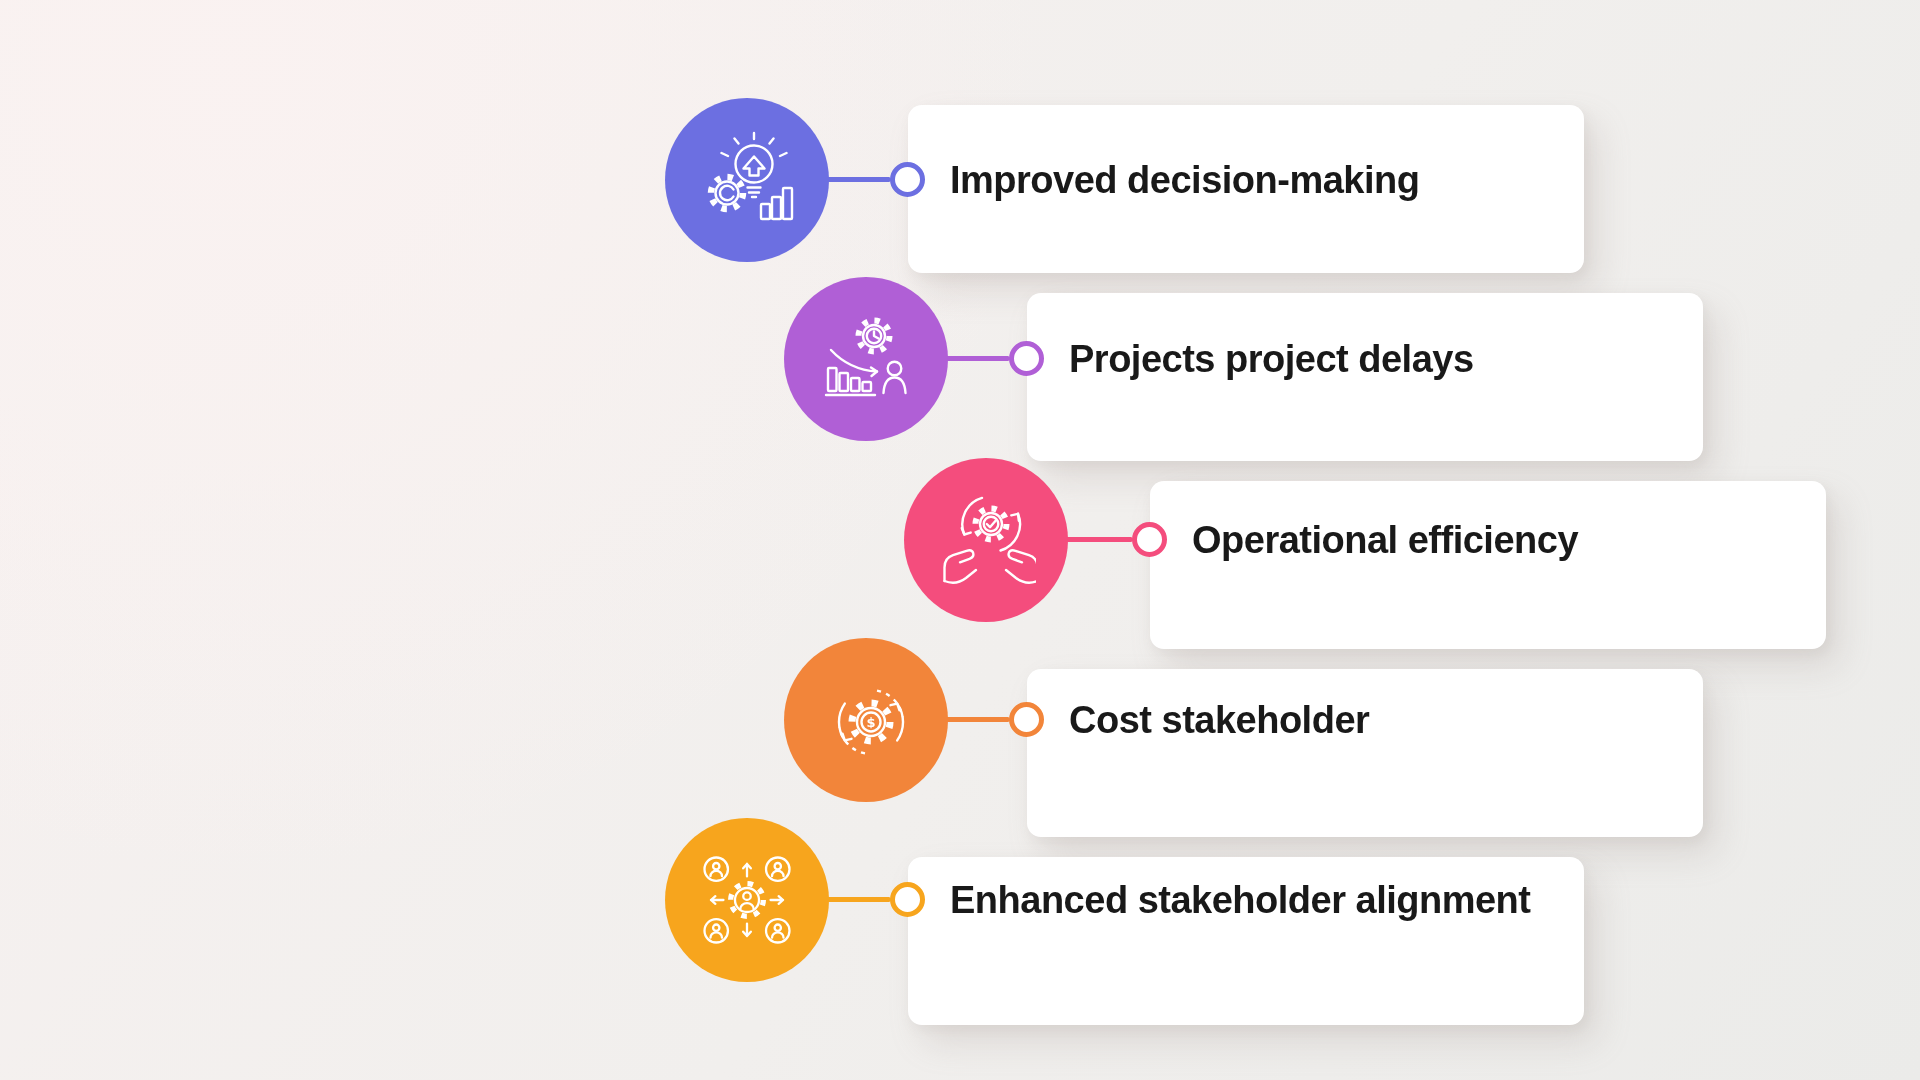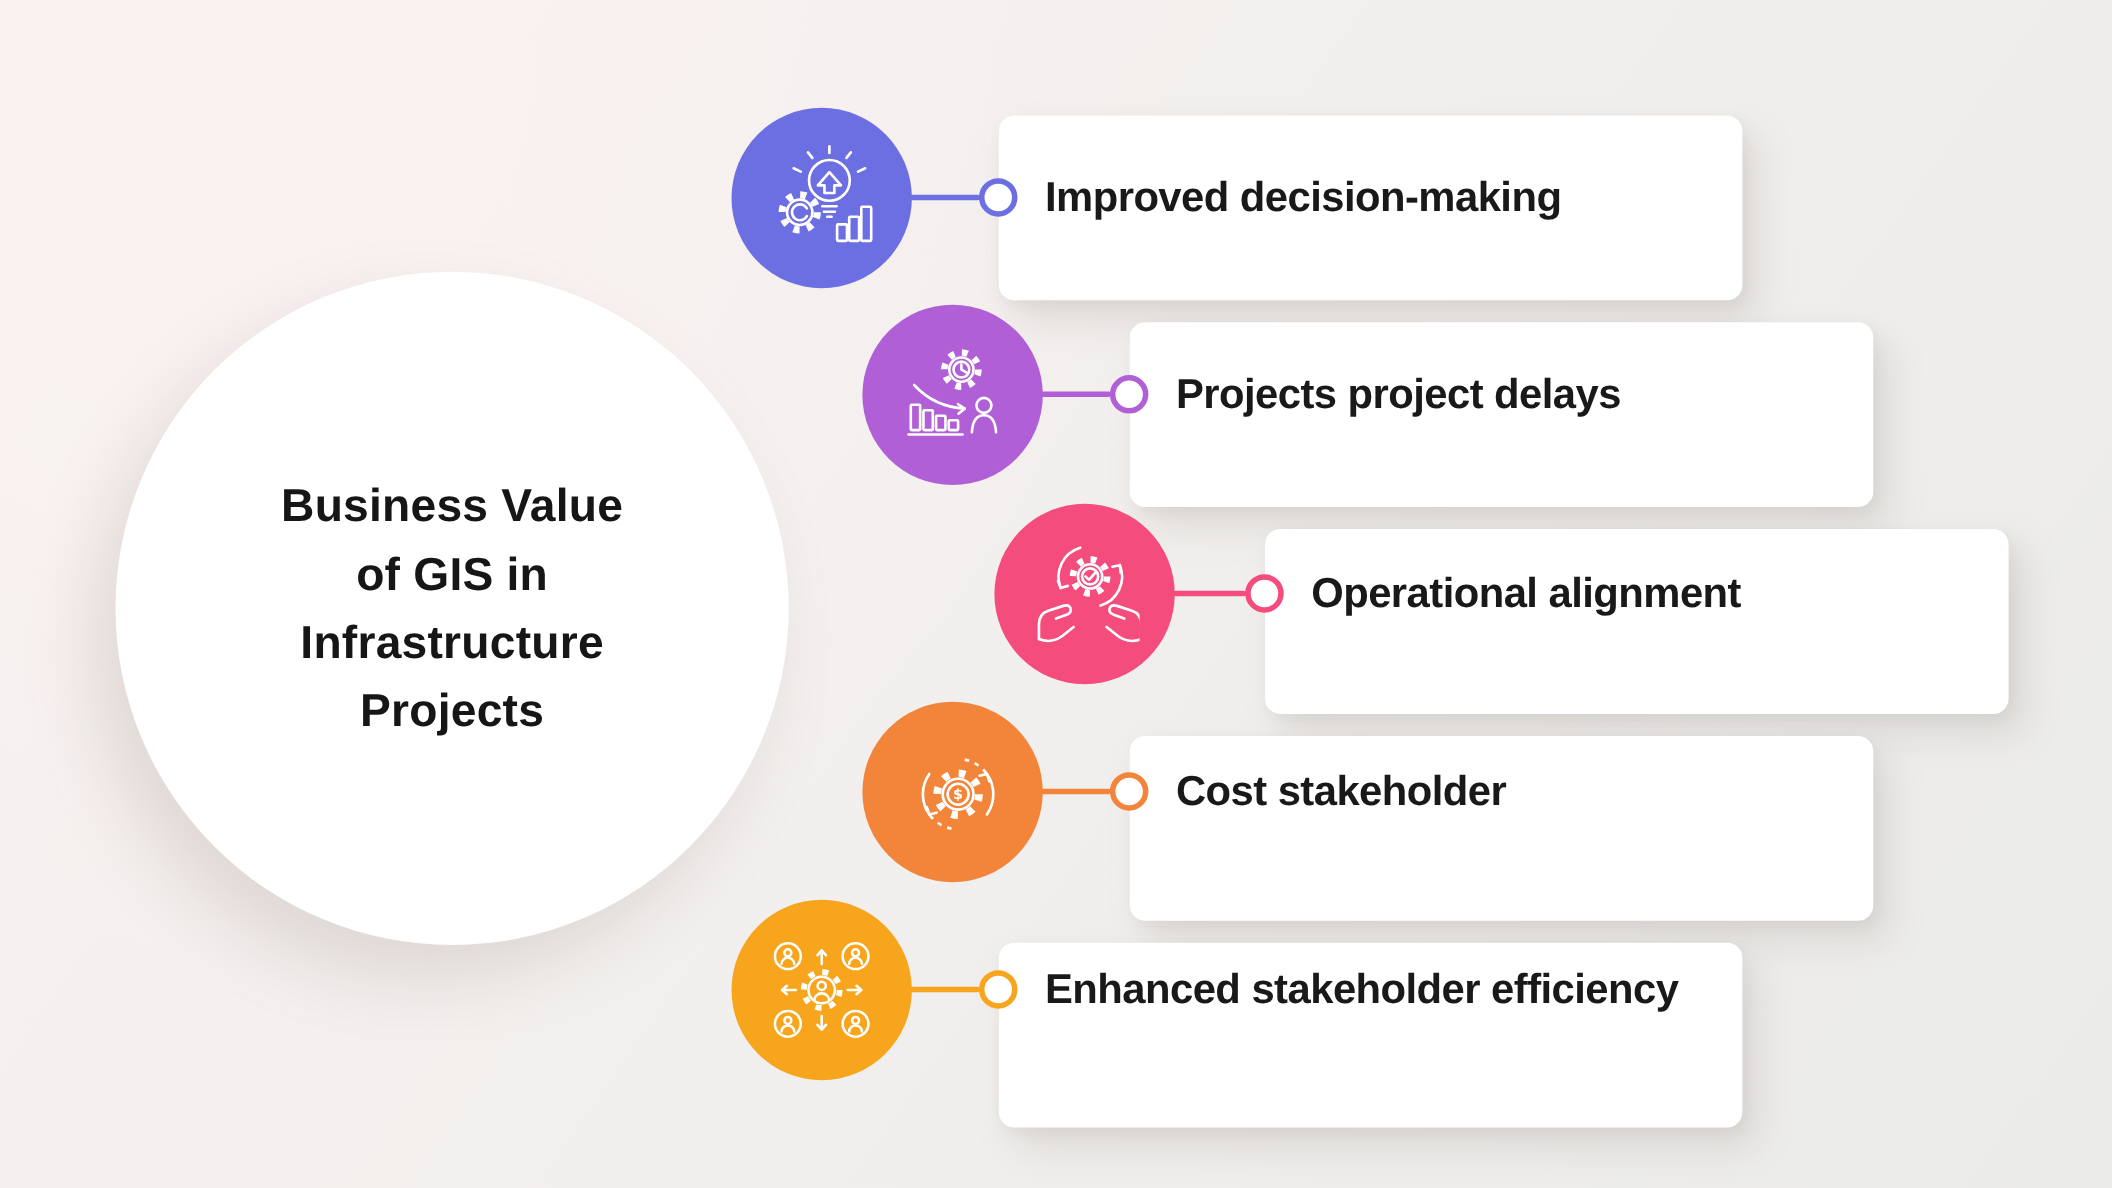--- a/index.html
+++ b/index.html
@@ -73,26 +73,20 @@
   .r5 .ring{left:890px;top:882px}
   .r5 .label{left:950px;top:879px}
 
   .icon{display:block;}
 </style>
 </head>
 <body>
 
 <div class="stage">
 
-  <div class="hub">
-    <div class="hub-title">Business Value
-of GIS in
-Infrastructure
-Projects</div>
-  </div>
 
   <div class="row r1" style="--accent: #6C6FE1;">
     <div class="card"></div>
     <div class="line"></div>
     <div class="ring"></div>
     <div class="label">Improved decision-making</div>
     <div class="bubble">
       <svg class="icon" viewBox="0 0 100 100" width="100" height="100" fill="none" stroke="#fff" stroke-width="2.4" stroke-linecap="round" stroke-linejoin="round">
         <path d="M57,9 V3 M41.5,13.5 L37.5,8.5 M72.5,13.5 L76.5,8.5 M31,26 L24.5,23 M83,26 L89.5,23"></path>
         <circle cx="57" cy="34" r="18.5"></circle>
@@ -129,21 +123,21 @@
         <circle cx="78.5" cy="59.5" r="6.8"></circle>
         <path d="M67.5,84 Q68.5,68.5 78.5,68.5 Q88.5,68.5 89.5,84"></path>
       </svg>
     </div>
   </div>
 
   <div class="row r3" style="--accent: #F44D7D;">
     <div class="card"></div>
     <div class="line"></div>
     <div class="ring"></div>
-    <div class="label">Operational alignment</div>
+    <div class="label">Operational efficiency</div>
     <div class="bubble">
       <svg class="icon" viewBox="0 0 100 100" width="100" height="100" fill="none" stroke="#fff" stroke-width="2.4" stroke-linecap="round" stroke-linejoin="round">
         <circle cx="55" cy="34" r="15.5" stroke-width="6" stroke-dasharray="5.3 6.87" stroke-linecap="butt"></circle>
         <circle cx="55" cy="34" r="11"></circle>
         <circle cx="55" cy="34" r="7.3"></circle>
         <path d="M50.8,34 L54,37.2 L59.8,30.5"></path>
         <path d="M46,7.9 A27.5,27.5 0 0 0 28.3,44.5"></path>
         <path d="M28.3,44.5 l-2.5,-6.3 M28.3,44.5 l6.4,-1.9"></path>
         <path d="M64.5,60.5 A27.5,27.5 0 0 0 82,23.8"></path>
         <path d="M82,23.8 l0.8,6.9 M82,23.8 l-6.7,1.5"></path>
@@ -177,21 +171,21 @@
         <path d="M81.2,70.4 A32,32 0 0 0 81.2,33.6"></path>
         <path d="M81.2,33.6 l2.2,6.6 M81.2,33.6 l-6.7,1.6"></path>
       </svg>
     </div>
   </div>
 
   <div class="row r5" style="--accent: #F7A51D;">
     <div class="card"></div>
     <div class="line"></div>
     <div class="ring"></div>
-    <div class="label">Enhanced stakeholder efficiency</div>
+    <div class="label">Enhanced stakeholder alignment</div>
     <div class="bubble">
       <svg class="icon" viewBox="0 0 104 104" width="100" height="100" fill="none" stroke="#fff" stroke-width="2.4" stroke-linecap="round" stroke-linejoin="round">
         <circle cx="52" cy="52" r="17" stroke-width="5.5" stroke-dasharray="5.8 7.55" stroke-linecap="butt"></circle>
         <circle cx="52" cy="52" r="12.5"></circle>
         <circle cx="52" cy="48" r="3.9"></circle>
         <path d="M45,61.5 a7,6.3 0 0 1 14,0"></path>
         <circle cx="20" cy="20" r="12.2"></circle>
         <circle cx="20" cy="16.8" r="3.3"></circle>
         <path d="M14,27.2 a6,5.6 0 0 1 12,0"></path>
         <circle cx="84" cy="20" r="12.2"></circle>

